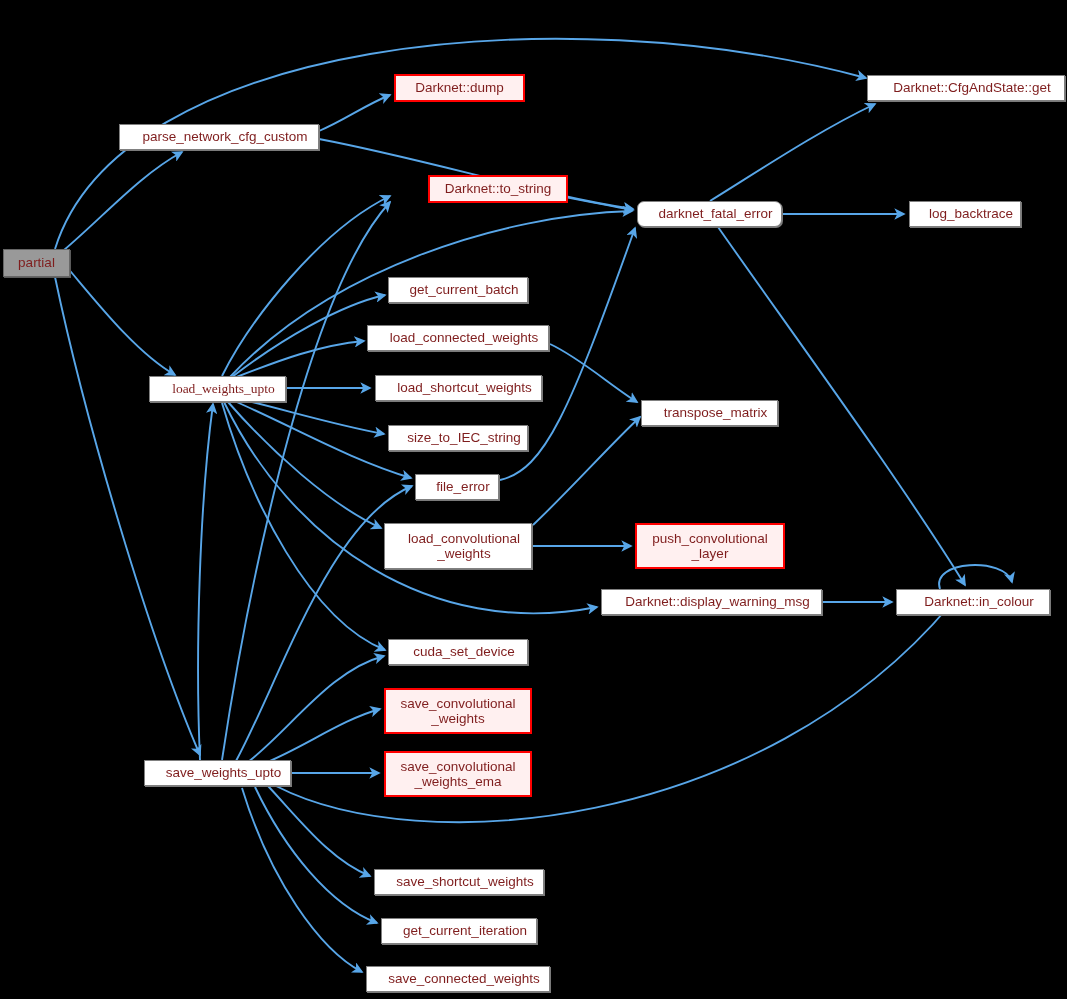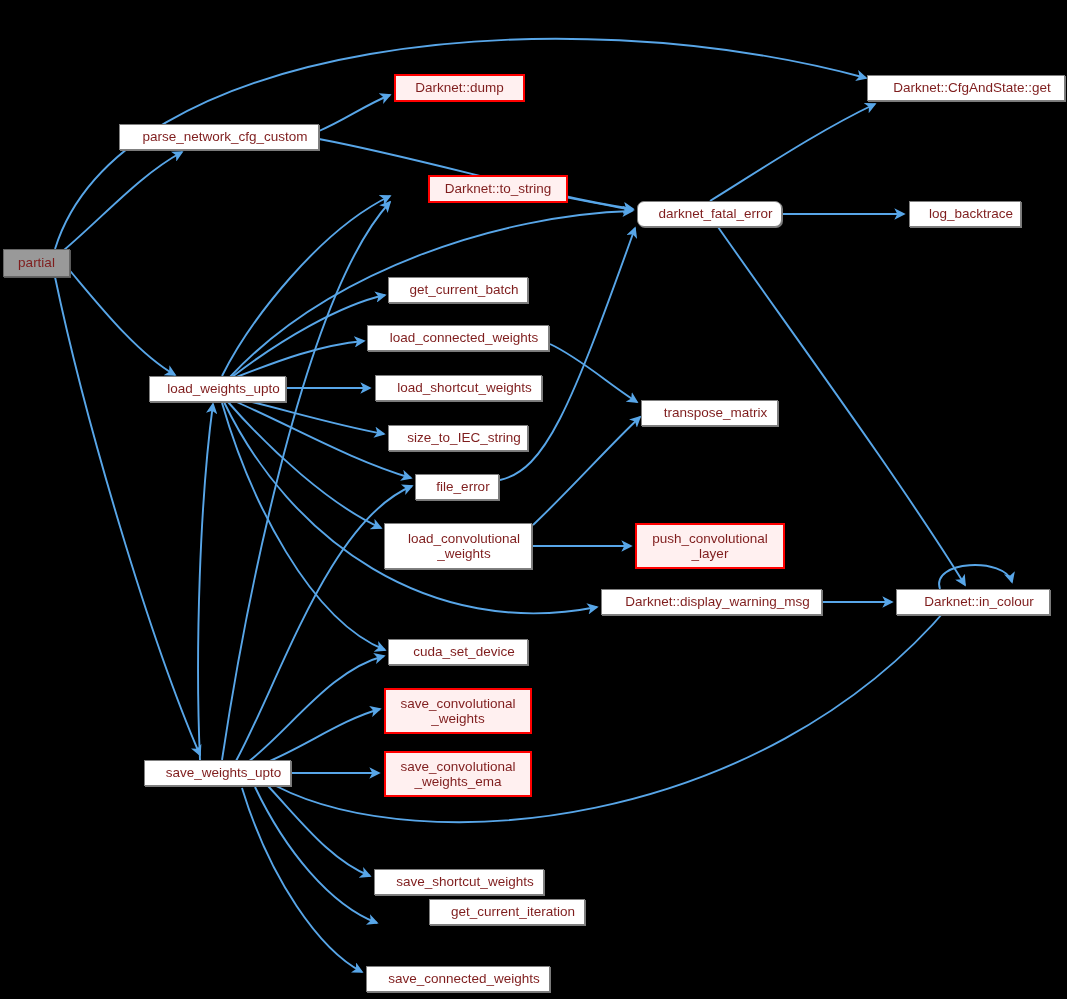--- a/index.html
+++ b/index.html
@@ -67,34 +67,34 @@
   <div id="node-layer">
       <div class="node cur" style="left: 3px; top: 249px; width: 67px; height: 28px;"><span>partial</span></div>
       <div class="node plain" style="left: 119px; top: 124px; width: 200px; height: 26px;"><span>parse_network_cfg_custom</span></div>
       <div class="node red" style="left: 394px; top: 74px; width: 131px; height: 28px;"><span>Darknet::dump</span></div>
       <div class="node plain" style="left: 867px; top: 75px; width: 198px; height: 26px;"><span>Darknet::CfgAndState::get</span></div>
       <div class="node red" style="left: 388px; top: 175px; width: 140px; height: 28px; margin-left: 40px;"><span>Darknet::to_string</span></div>
       <div class="node plain" style="left: 637px; top: 201px; width: 145px; height: 26px; border-radius: 7px;"><span>darknet_fatal_error</span></div>
       <div class="node plain" style="left: 909px; top: 201px; width: 112px; height: 26px;"><span>log_backtrace</span></div>
       <div class="node plain" style="left: 388px; top: 277px; width: 140px; height: 26px;"><span>get_current_batch</span></div>
       <div class="node plain" style="left: 367px; top: 325px; width: 182px; height: 26px;"><span>load_connected_weights</span></div>
-      <div class="node plain" style="left: 149px; top: 376px; width: 137px; height: 26px;"><span>load_weights_upto</span></div>
+      <div class="node plain" style="left: 149px; top: 376px; width: 137px; height: 26px; font-family: Liberation Serif, serif;"><span>load_weights_upto</span></div>
       <div class="node plain" style="left: 375px; top: 375px; width: 167px; height: 26px;"><span>load_shortcut_weights</span></div>
       <div class="node plain" style="left: 641px; top: 400px; width: 137px; height: 26px;"><span>transpose_matrix</span></div>
       <div class="node plain" style="left: 388px; top: 425px; width: 140px; height: 26px;"><span>size_to_IEC_string</span></div>
       <div class="node plain" style="left: 415px; top: 474px; width: 84px; height: 26px;"><span>file_error</span></div>
       <div class="node plain" style="left: 384px; top: 523px; width: 148px; height: 46px;"><span>load_convolutional
 _weights</span></div>
       <div class="node red" style="left: 635px; top: 523px; width: 150px; height: 46px;"><span>push_convolutional
 _layer</span></div>
       <div class="node plain" style="left: 601px; top: 589px; width: 221px; height: 26px;"><span>Darknet::display_warning_msg</span></div>
       <div class="node plain" style="left: 896px; top: 589px; width: 154px; height: 26px;"><span>Darknet::in_colour</span></div>
       <div class="node plain" style="left: 388px; top: 639px; width: 140px; height: 26px; text-align: center;"><span>cuda_set_device</span></div>
       <div class="node red" style="left: 384px; top: 688px; width: 148px; height: 46px;"><span>save_convolutional
 _weights</span></div>
       <div class="node red" style="left: 384px; top: 751px; width: 148px; height: 46px;"><span>save_convolutional
 _weights_ema</span></div>
       <div class="node plain" style="left: 144px; top: 760px; width: 147px; height: 26px;"><span>save_weights_upto</span></div>
       <div class="node plain" style="left: 374px; top: 869px; width: 170px; height: 26px;"><span>save_shortcut_weights</span></div>
-      <div class="node plain" style="left: 381px; top: 899px; width: 156px; height: 26px; margin-left: 48px;"><span>get_current_iteration</span></div>
+      <div class="node plain" style="left: 381px; top: 918px; width: 156px; height: 26px;"><span>get_current_iteration</span></div>
       <div class="node plain" style="left: 366px; top: 966px; width: 184px; height: 26px;"><span>save_connected_weights</span></div>
     </div>
 </div>
 
 </body></html>

